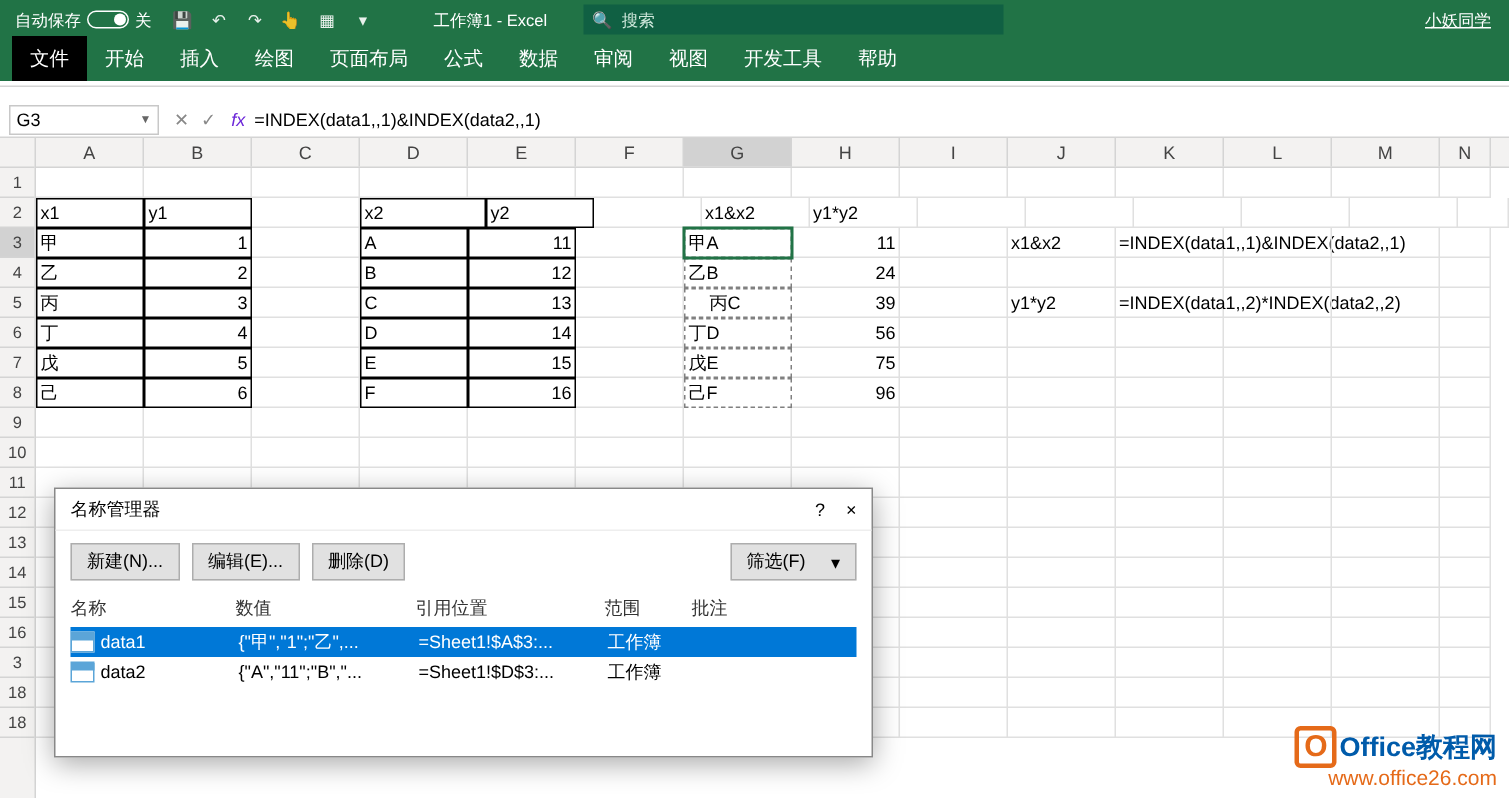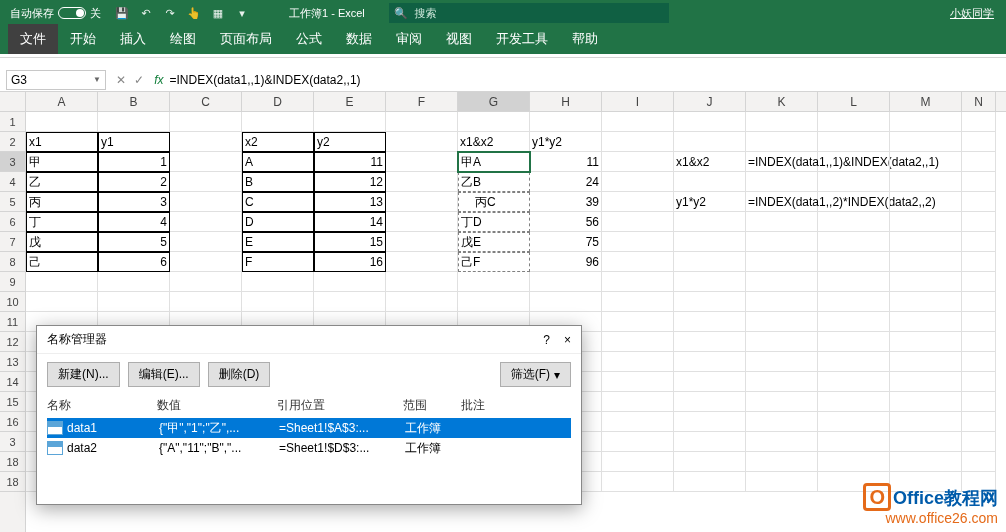--- a/index.html
+++ b/index.html
@@ -8,27 +8,27 @@
     .t-auto { display:flex; align-items:center; gap:4px; padding:0 6px;}
     .t-switch { width:28px; height:12px; border:1px solid #fff; border-radius:7px; position:relative;}
     .t-switch::after { content:""; width:8px; height:8px; background:#fff; border-radius:50%; position:absolute; right:1px; top:1px;}
     .t-icons { display:flex; gap:10px; margin-left:8px;}
     .t-icon { width:14px; height:14px; opacity:.9; display:flex; align-items:center; justify-content:center;}
     .t-title { margin-left:40px; }
     .t-search { margin-left:24px; width:280px; height:20px; background:#106043; display:flex; align-items:center; padding:0 6px; gap:6px; color:#cfe8dc; }
     .t-user { margin-left:auto; padding:0 8px;text-decoration:underline;}
     .ribbon-tabs { height:28px; background:#217346; display:flex; align-items:flex-end; padding-left:8px; color:#fff; font-size:13px;}
     .tab { padding:6px 12px;}
-    .tab:first-child { background:#404040;}
+    .tab:first-child { background:#000000;}
     .ribbon-line { height:4px; background:#fff; border-bottom:1px solid #d4d4d4;}
     .fxbar { height:24px; display:flex; align-items:center; border-bottom:1px solid #d4d4d4; background:#fff; margin-top:10px;}
     .namebox { width:100px; border:1px solid #c8c8c8; height:20px; margin-left:6px; display:flex; align-items:center; padding:0 4px; justify-content:space-between;}
     .namebox-dd { color:#666; font-size:8px;}
     .fx-btns { display:flex; gap:8px; margin:0 10px; color:#888;}
-    .fx-label { font-style:italic; color:#15803d; margin-right:6px;}
+    .fx-label { font-style:italic; color:#6d28d9; margin-right:6px;}
     .fx-input { flex:1; border:none; outline:none; font-size:12px;}
     .grid-area { display:flex; height:calc(532px - 26px - 28px - 4px - 10px - 24px); overflow:hidden;}
     .rowhdr-col { width:26px; background:#f3f2f1; border-right:1px solid #d4d4d4;}
     .corner { height:20px; border-bottom:1px solid #d4d4d4;}
     .colhdr-row { height:20px; display:flex; background:#f3f2f1; border-bottom:1px solid #d4d4d4;}
     .colhdr { border-right:1px solid #d4d4d4; display:flex; align-items:center; justify-content:center; color:#444;}
     .rowhdr { height:20px; border-bottom:1px solid #d4d4d4; display:flex; align-items:center; justify-content:center; color:#444; font-size:11px;}
     .cells { position:relative;}
     .row { display:flex; height:20px;}
     .cell { height:20px; border-right:1px solid #e0e0e0; border-bottom:1px solid #e0e0e0; padding:0 2px; display:flex; align-items:center; overflow:visible; white-space:nowrap;}
@@ -38,21 +38,21 @@
     .bdr-r { border-right:1px solid #000 !important;}
     .num { justify-content:flex-end;}
     .active { outline:2px solid #217346; outline-offset:-1px; z-index:3; position:relative;}
     .spill { border:1px dashed #808080 !important;}
     .dlg { position:absolute; left:36px; top:325px; width:546px; height:180px; background:#fff; border:1px solid #888; box-shadow:0 4px 18px rgba(0,0,0,.35); font-size:12px; z-index:10;}
     .dlg-tb { height:28px; display:flex; align-items:center; padding:0 10px; border-bottom:1px solid #eee;}
     .dlg-title { font-size:12px;}
     .dlg-tb-r { margin-left:auto; display:flex; gap:14px; color:#000;}
     .dlg-tools { display:flex; gap:8px; padding:8px 10px;}
     .dlg-btn { border:1px solid #adadad; background:#e1e1e1; padding:3px 10px; font-size:12px;}
-    .dlg-btn.r { margin-left:auto; display:flex; align-items:center; gap:4px;}
+    .dlg-btn.r { margin-left:auto; display:flex; align-items:center; gap:17px;}
     .dlg-list-hdr { display:flex; padding:2px 10px; color:#333;}
     .dlg-list { margin:2px 10px;}
     .dlg-row { display:flex; align-items:center; height:20px; padding:0 0;}
     .dlg-row.sel { background:#0078d7; color:#fff;}
     .ico-tbl { width:16px; height:14px; margin-right:4px; display:inline-block; background:linear-gradient(#5ba5d8,#5ba5d8) 0 0/16px 5px no-repeat, #fff; border:1px solid #5ba5d8;}
     .c-n { width:110px;}
     .c-v { width:120px;}
     .c-r { width:126px;}
     .c-s { width:58px;}
     .watermark { position:absolute; right:8px; bottom:6px; text-align:right; font-size:14px; z-index:5;}
@@ -169,21 +169,21 @@
           <div class="cell" style="width: 72px;"></div>
           <div class="cell" style="width: 72px;"></div>
           <div class="cell" style="width: 72px;"></div>
           <div class="cell" style="width: 72px;"></div>
           <div class="cell" style="width: 34px;"></div>
         </div>
         <div class="row">
           <div class="cell bdr-t bdr-b bdr-l bdr-r" style="width: 72px;">x1</div>
           <div class="cell bdr-t bdr-b bdr-l bdr-r" style="width: 72px;">y1</div>
           <div class="cell" style="width: 72px;"></div>
-          <div class="cell bdr-t bdr-b bdr-l bdr-r" style="width: 72px;">x2</div>
+          <div class="cell bdr-t bdr-b bdr-l bdr-r" style="width: 84px;">x2</div>
           <div class="cell bdr-t bdr-b bdr-l bdr-r" style="width: 72px;">y2</div>
           <div class="cell" style="width: 72px;"></div>
           <div class="cell" style="width: 72px;">x1&amp;x2</div>
           <div class="cell" style="width: 72px;">y1*y2</div>
           <div class="cell" style="width: 72px;"></div>
           <div class="cell" style="width: 72px;"></div>
           <div class="cell" style="width: 72px;"></div>
           <div class="cell" style="width: 72px;"></div>
           <div class="cell" style="width: 72px;"></div>
           <div class="cell" style="width: 34px;"></div>

